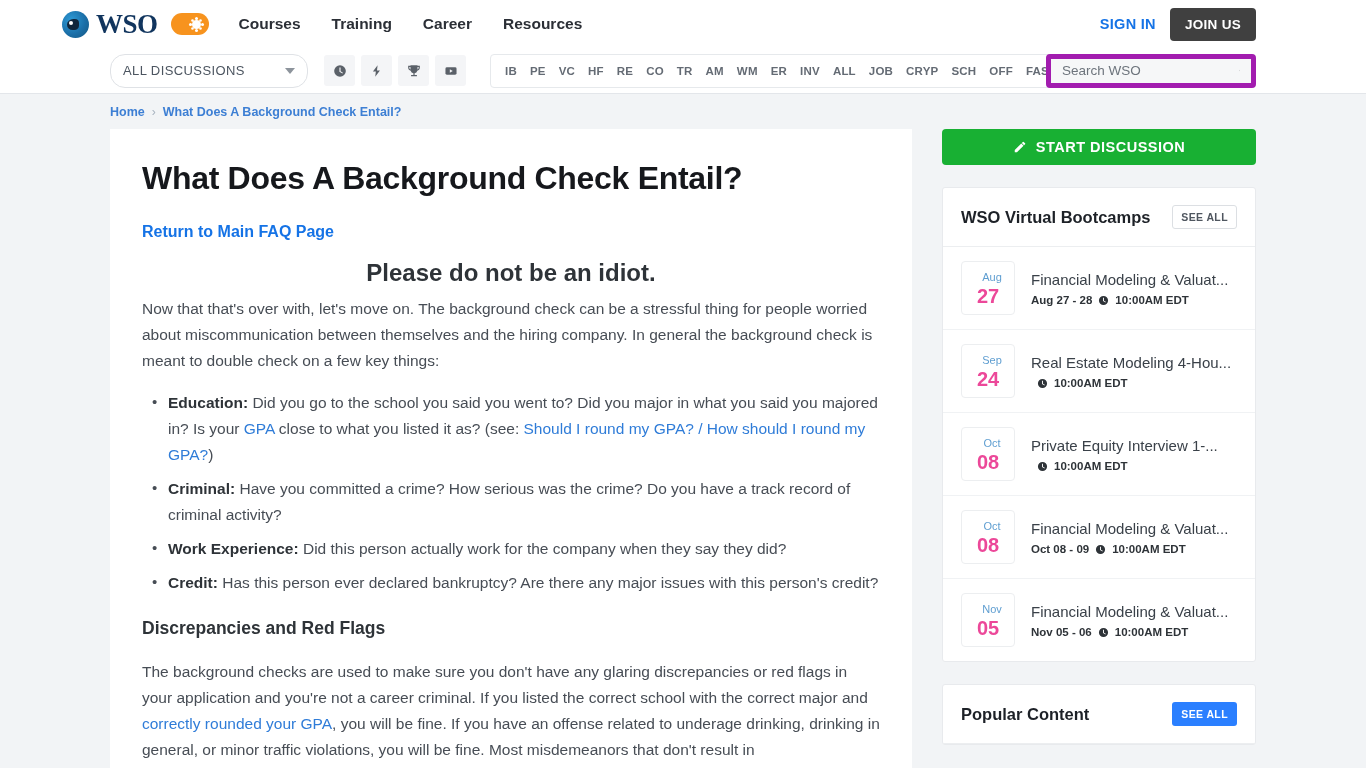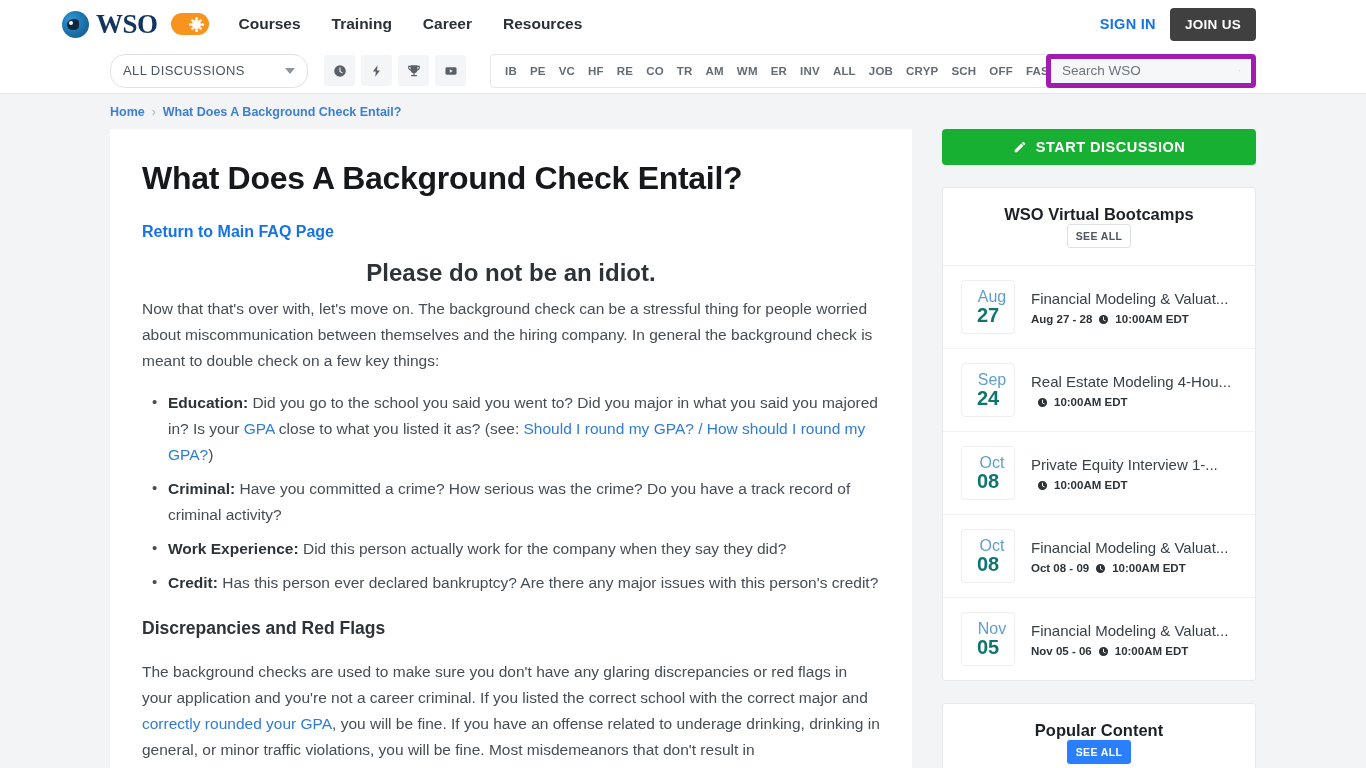--- a/index.html
+++ b/index.html
@@ -187,22 +187,22 @@
     border: none; border-radius: 4px; cursor: pointer;
     font-family: "Liberation Sans", sans-serif;
     font-size: 14.5px; font-weight: bold; letter-spacing: 0.5px;
     display: flex; align-items: center; justify-content: center; gap: 9px;
   }
   .card {
     background: #fff; margin-top: 22px;
     border: 1px solid #e8eaed; border-radius: 3px;
   }
   .card-head {
-    display: flex; align-items: center; 
-    padding: 17px 18px; border-bottom: 1px solid #eceef0; flex-direction: column;
+    display: flex; align-items: center; justify-content: space-between;
+    padding: 17px 18px; border-bottom: 1px solid #eceef0;
   }
   .card-head h4 { font-size: 16.5px; font-weight: bold; color: #1d2127; }
   .see-all-outline {
     border: 1px solid #dcdfe3; background: #fff; color: #4f565f;
     font-size: 10.5px; font-weight: bold; letter-spacing: 0.4px;
     padding: 5px 8px; border-radius: 3px; cursor: pointer;
     font-family: "Liberation Sans", sans-serif;
   }
   .see-all-blue {
     border: none; background: #2a7fff; color: #fff;
@@ -216,22 +216,22 @@
     cursor: pointer;
   }
   .event:last-child { border-bottom: none; }
   .date-box {
     width: 54px; height: 54px; flex: none;
     border: 1px solid #eceef0; border-radius: 4px;
     display: flex; flex-direction: column;
     align-items: center; justify-content: center;
     background: #fff;
   }
-  .date-box .m { font-size: 16px; color: #5f9ed1; line-height: 15px; margin-left: 8px; }
-  .date-box .d { font-size: 20px; font-weight: bold; color: #0f766e; line-height: 22px; }
+  .date-box .m { font-size: 11px; color: #5f9ed1; line-height: 15px; margin-left: 8px; }
+  .date-box .d { font-size: 20px; font-weight: bold; color: #ec4899; line-height: 22px; }
   .ev-body { min-width: 0; flex: 1; }
   .ev-title {
     font-size: 15px; color: #3a4149; line-height: 20px;
     white-space: nowrap; overflow: hidden; text-overflow: ellipsis;
     margin-bottom: 4px;
   }
   .ev-meta {
     display: flex; align-items: center; gap: 6px;
     font-size: 11.5px; font-weight: bold; color: #2e3338;
   }

